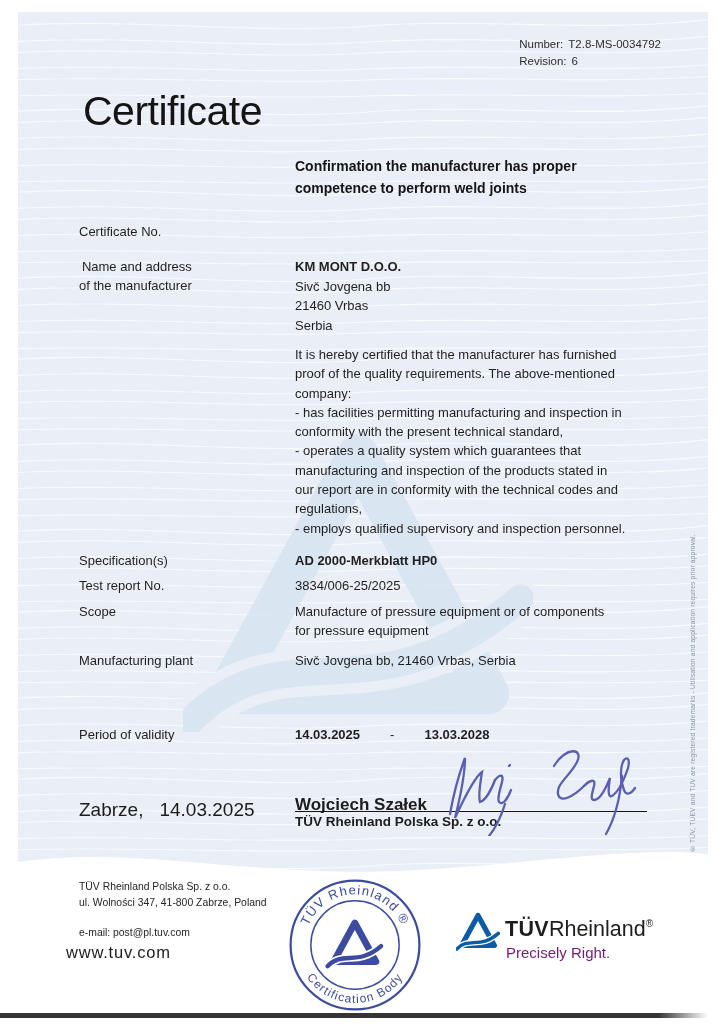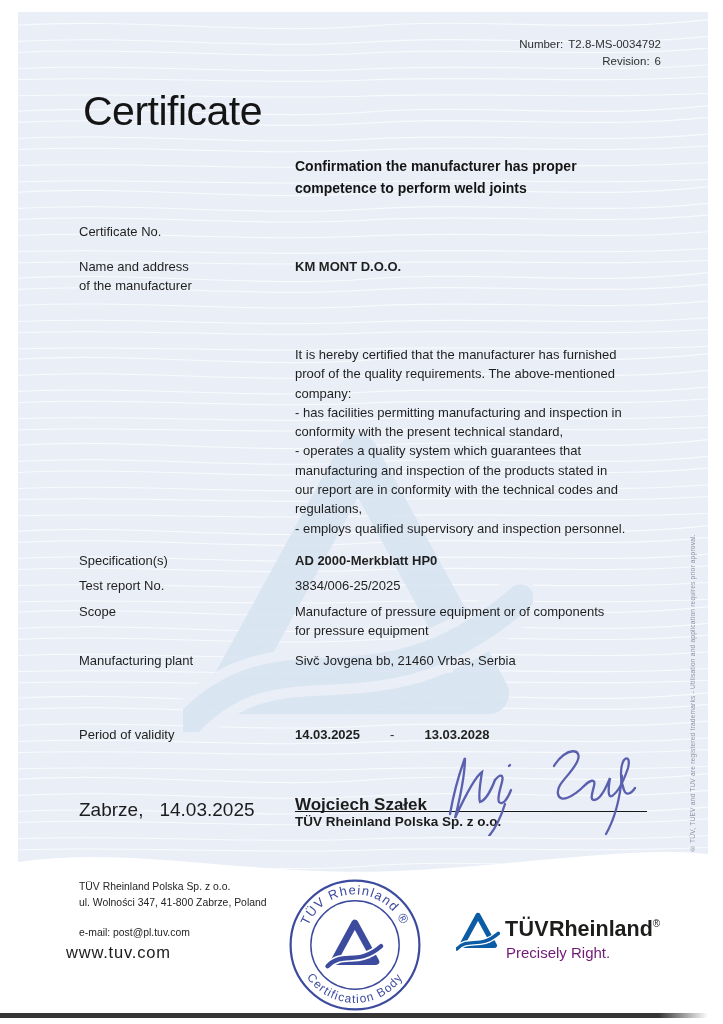--- a/index.html
+++ b/index.html
@@ -5,26 +5,26 @@
   html,body{margin:0;padding:0;background:#fff;}
   #page{position:relative;width:723px;height:1024px;background:#fff;overflow:hidden;
         font-family:"Liberation Sans",sans-serif;color:#1c1c1c;}
   .abs{position:absolute;}
   
   .pattern{position:absolute;left:18px;top:12px;width:690px;height:872px;background:#eaeff7;overflow:hidden;}
   #waves{position:absolute;left:0;top:0;width:690px;height:872px;}
   .bottom-wave{position:absolute;left:0;bottom:0;width:690px;height:46px;}
   .watermark{position:absolute;left:165px;top:414px;width:350px;height:306px;opacity:.85;}
   
-  .doc-number{top:36px;right:62px;text-align:right;font-size:11.5px;line-height:17px;color:#2e2e2e;}
+  .doc-number{top:36px;right:62px;text-align:left;font-size:11.5px;line-height:17px;color:#2e2e2e;}
   .doc-number .lbl{margin-right:5px;}
   .title{left:83px;top:88px;font-size:41px;letter-spacing:-.5px;color:#141414;}
   .subtitle{left:295px;top:156px;font-weight:bold;font-size:14px;line-height:21.5px;white-space:pre-line;color:#151515;}
   
-  .lab{position:absolute;left:79px;font-size:13px;line-height:19.3px;white-space:pre-line;color:#1f1f1f;}
+  .lab{position:absolute;left:79px;font-size:13px;line-height:19.3px;white-space:pre-line;color:#1f1f1f;text-align:right;}
   .val{position:absolute;left:295px;font-size:13px;line-height:19.3px;white-space:pre-line;color:#1f1f1f;}
   .b{font-weight:bold;}
   .statement{width:400px;}
   .scopeval{width:400px;}
   .validity-val{display:flex;gap:30px;}
   
   .placedate{left:79px;top:799px;font-size:19px;}
   .placedate .dt{margin-left:16px;}
   .signer{left:295px;top:795px;font-size:17px;font-weight:bold;}
   .sig-line{left:295px;top:811px;width:352px;height:0;border-top:1.6px solid #161616;}
@@ -32,21 +32,21 @@
   .sig-svg{left:436px;top:736px;width:212px;height:100px;}
   
   .side-note{left:689px;top:548px;height:304px;writing-mode:vertical-rl;transform:rotate(180deg);
              font-size:6.6px;letter-spacing:.2px;color:#8d97a9;white-space:nowrap;}
   
   .footer-info{left:79px;top:879px;font-size:10.4px;line-height:15.8px;color:#242424;}
   .website{left:66px;top:943px;font-size:16.5px;letter-spacing:.8px;color:#1b1b1b;}
   .stamp{left:286px;top:876px;width:138px;height:138px;}
   .brand-tri{left:456px;top:910px;width:44px;height:42px;}
   .brand-name{left:505px;top:917px;font-size:21.5px;color:#1d1d1b;white-space:nowrap;}
-  .brand-name .rh{font-weight:bold;margin-top:8px;}
+  .brand-name .rh{font-weight:normal;margin-top:8px;}
   .brand-name .tu{font-weight:bold;letter-spacing:.3px;}
   .brand-name sup{font-size:10px;vertical-align:9px;}
   .tagline{left:506px;top:944px;font-size:15px;color:#701a75;}
   .bottom-bar{left:0;top:1013px;width:708px;height:5px;
               background:linear-gradient(to right,#353535 0%,#353535 93%,rgba(53,53,53,0) 100%);}
   .stamp-text{font-size:14px;letter-spacing:1.4px;fill:#3c4b9e;font-family:"Liberation Sans",sans-serif;}
   .stamp-text2{font-size:13px;letter-spacing:1.2px;fill:#3c4b9e;font-family:"Liberation Sans",sans-serif;}
 </style>
 </head>
 <body>
@@ -145,20 +145,23 @@
 
   <div class="abs subtitle">Confirmation the manufacturer has proper
 competence to perform weld joints</div>
   <div class="abs title">Certificate</div>
 
   <div class="lab" style="top:222px">Certificate No.</div>
 
   <div class="lab" style="top:257px">Name and address
 of the manufacturer</div>
   <div class="val b" style="top:257px">KM MONT D.O.O.</div>
+  <div class="val" style="top:277px">Sivč Jovgena bb
+21460 Vrbas
+Serbia</div>
 
   <div class="val statement" style="top:345px">It is hereby certified that the manufacturer has furnished
 proof of the quality requirements. The above-mentioned
 company:
 - has facilities permitting manufacturing and inspection in
 conformity with the present technical standard,
 - operates a quality system which guarantees that
 manufacturing and inspection of the products stated in
 our report are in conformity with the technical codes and
 regulations,

